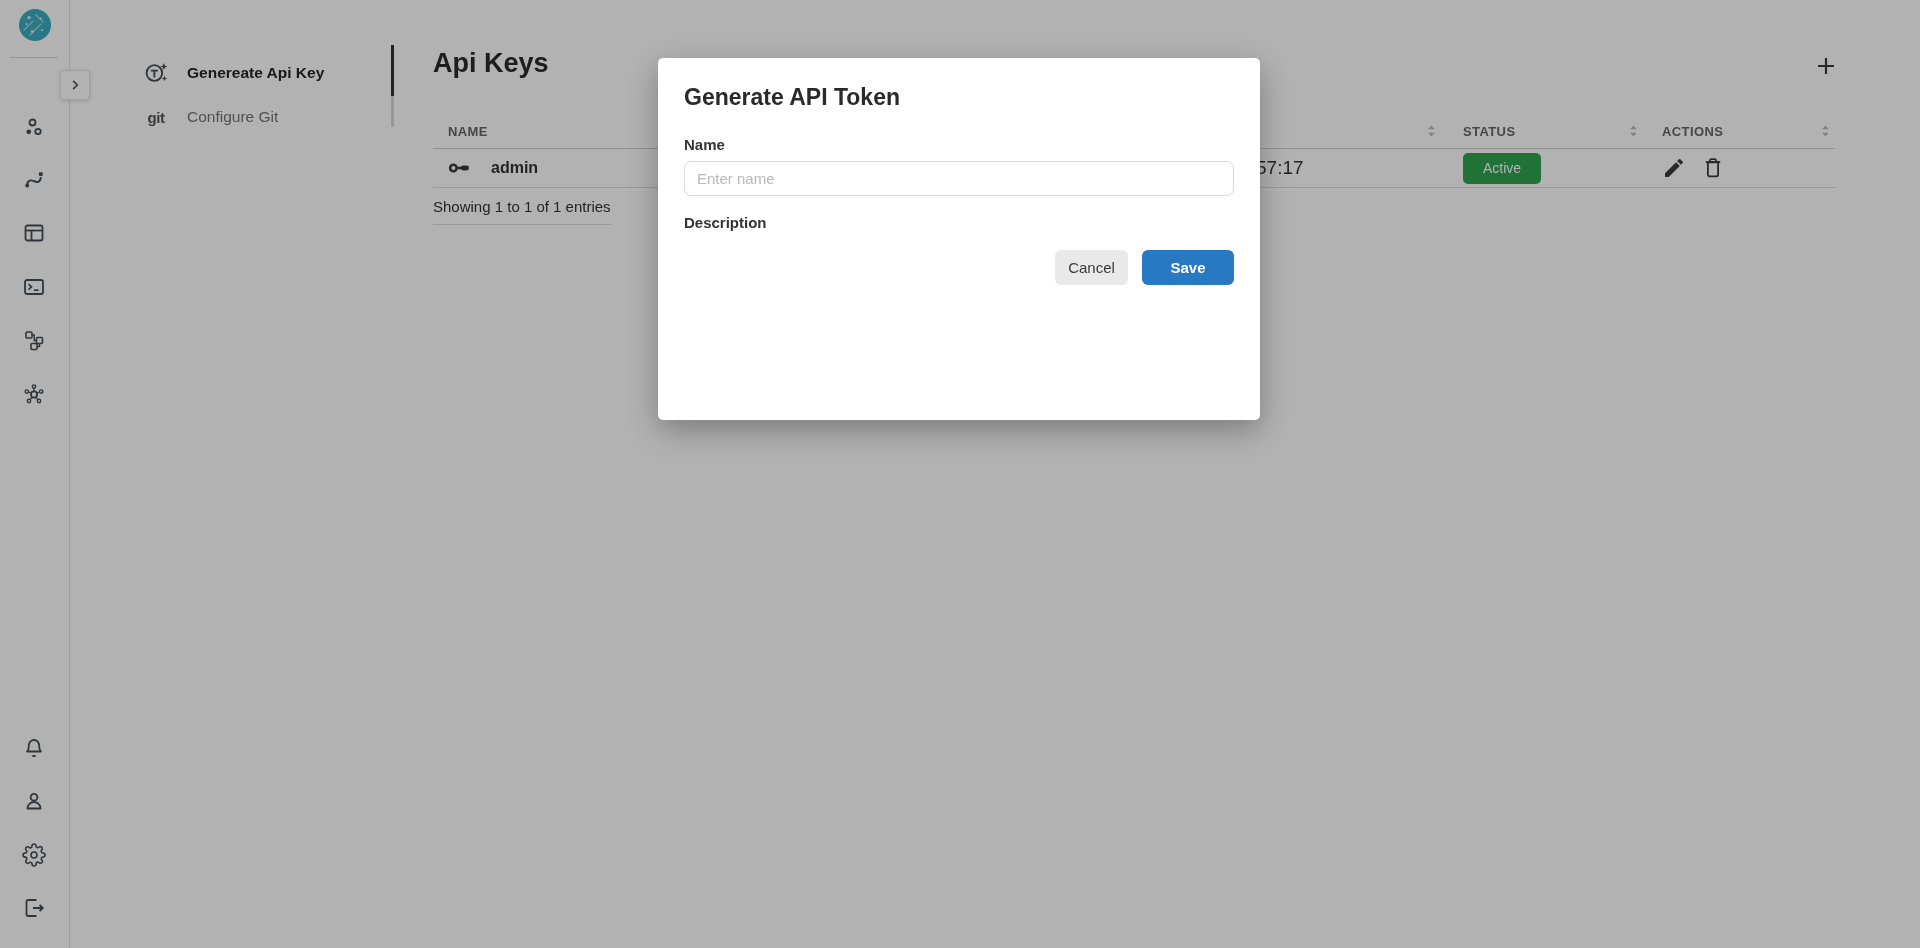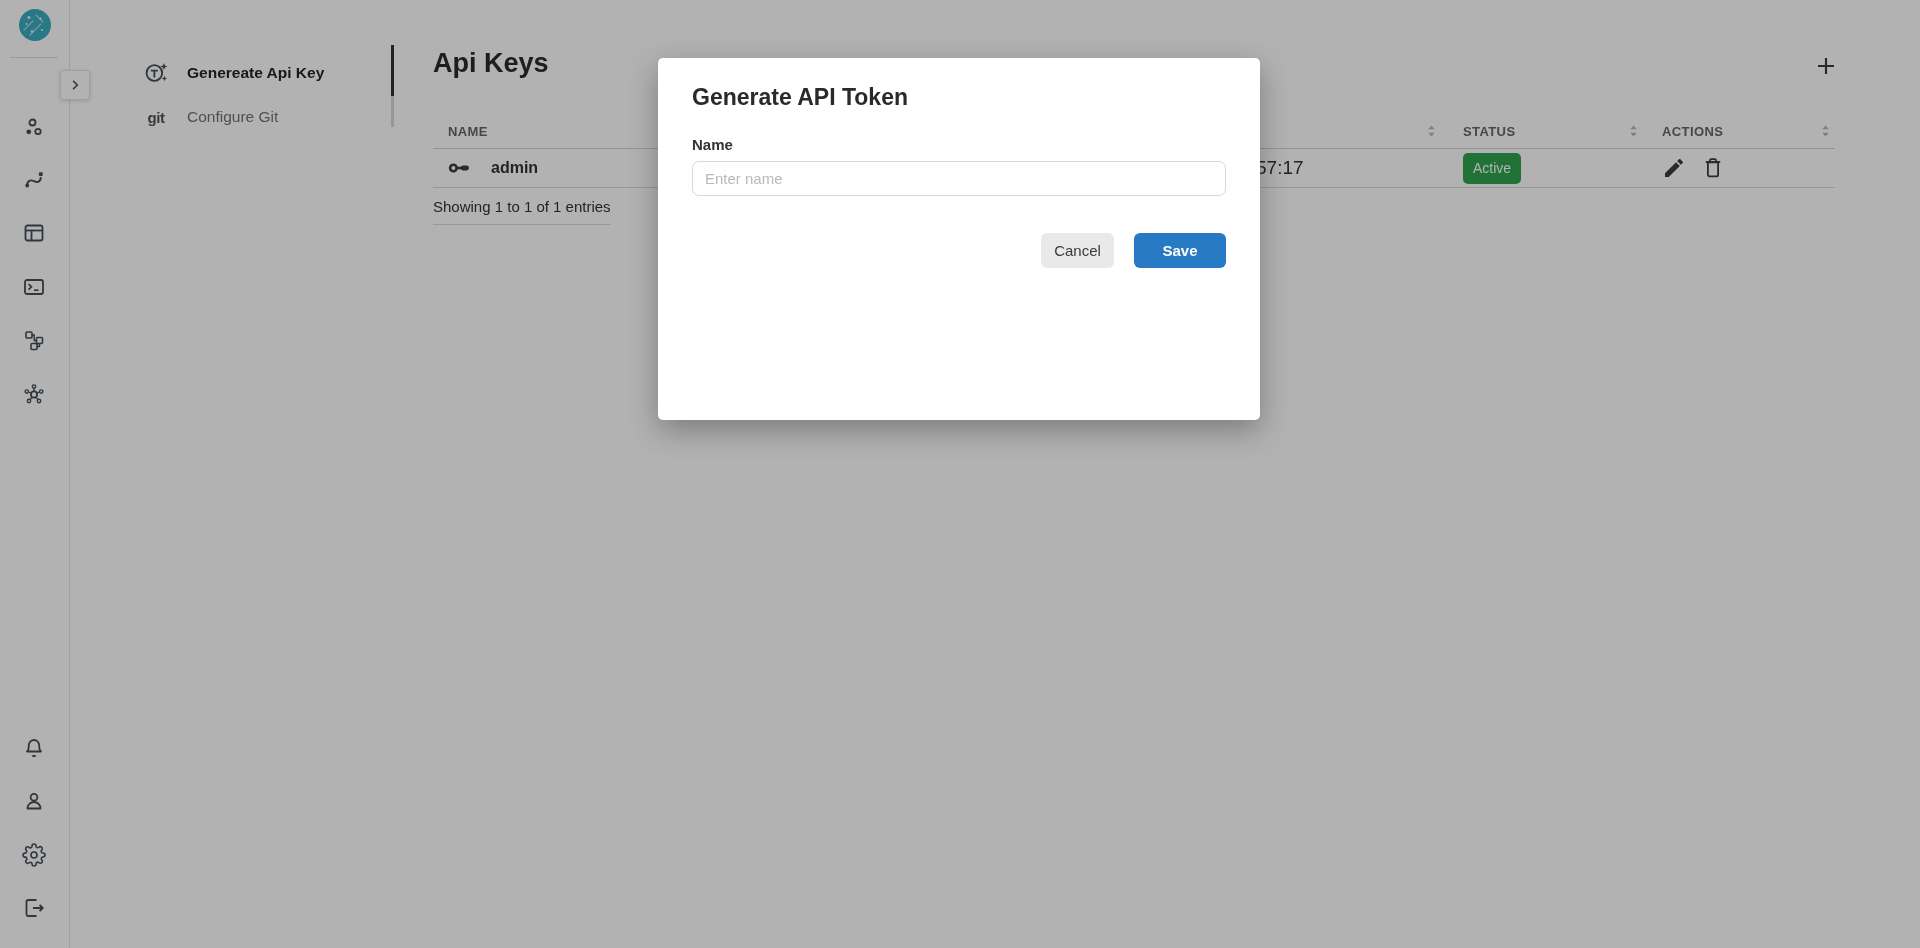--- a/index.html
+++ b/index.html
@@ -44,45 +44,45 @@
   .c1{padding-left:15px;}
   .c2{padding-left:16px;padding-right:12px;}
   .c3{padding-left:15px;padding-right:12px;}
   .c4{padding-left:12px;padding-right:5px;}
   .sort-icon{flex:0 0 auto;color:#b8b8b8;}
   .name-cell{display:flex;align-items:center;gap:19px;padding-left:13px;}
   .key-name{font-weight:700;font-size:16px;color:#333;}
   .key-glyph{color:#3c3c3c;}
   .ts-partial{color:#333;font-size:19px;}
   .badge{display:inline-block;background:#2ea44f;color:#fff;font-size:14px;
-         padding:7px 10px;border-radius:5px;line-height:17px;}
+         padding:7px 20px;border-radius:5px;line-height:17px;}
   .actions-cell{display:flex;align-items:center;gap:15px;padding-left:12px;color:#3c3c3c;}
   .action-ico{cursor:pointer;}
 
   .info{position:absolute;left:433px;top:188px;padding:10px 0 9px;border-bottom:1px solid #dcdcdc;
         font-size:15px;color:#333;width:max-content;}
 
   
   .overlay{position:absolute;inset:0;background:rgba(0,0,0,0.30);z-index:40;}
   .modal{position:absolute;left:658px;top:58px;width:602px;height:362px;background:#fff;
          border-radius:5px;box-shadow:0 10px 30px rgba(0,0,0,.30);z-index:50;
-         padding:24px 34px;box-sizing:border-box;}
+         padding:24px 26px;box-sizing:border-box;}
   .modal-title{font-size:23px;font-weight:700;color:#2a2a2a;margin:2px 0 25px;}
   .field-label{font-size:15px;font-weight:700;color:#333;margin-bottom:8px;}
   .text-input{width:100%;height:35px;border:1px solid #d8d8d8;border-radius:7px;padding:0 12px;
               font-size:15px;box-sizing:border-box;outline:none;color:#333;
               font-family:"Liberation Sans",sans-serif;}
   .ta-wrap{position:relative;}
   .text-area{width:100%;height:108px;border:1px solid #d8d8d8;border-radius:7px;padding:9px 12px;
              font-size:15px;box-sizing:border-box;outline:none;resize:none;color:#333;
              font-family:"Liberation Sans",sans-serif;}
   ::placeholder{color:#b9b9b9;opacity:1;}
   .resize-grip{position:absolute;right:3px;bottom:5px;width:11px;height:11px;color:#999;pointer-events:none;}
   .name-field-gap{height:18px;}
-  .modal-actions{display:flex;justify-content:flex-end;align-items:center;gap:20px;margin-top:19px;}
+  .modal-actions{display:flex;justify-content:flex-end;align-items:center;gap:14px;margin-top:19px;}
   .btn{height:35px;border:none;border-radius:6px;font-size:15px;cursor:pointer;
        font-family:"Liberation Sans",sans-serif;}
   .btn-cancel{width:73px;background:#e9e9e9;color:#3a3a3a;}
   .btn-save{width:92px;background:#2779c4;color:#fff;font-weight:600;}
 </style>
 </head>
 <body>
 
 <div class="icon-rail">
   <div class="logo">
@@ -275,18 +275,19 @@
 <div class="overlay"></div>
 
 <div class="modal">
   <div class="modal-title">Generate API Token</div>
 
   <div class="field-label">Name</div>
   <input class="text-input" type="text" placeholder="Enter name" style="">
 
   <div class="name-field-gap"></div>
 
+  <div class="field-label">Description</div>
 
   <div class="modal-actions">
     <button class="btn btn-cancel">Cancel</button>
     <button class="btn btn-save">Save</button>
   </div>
 </div>
 
 </body></html>

